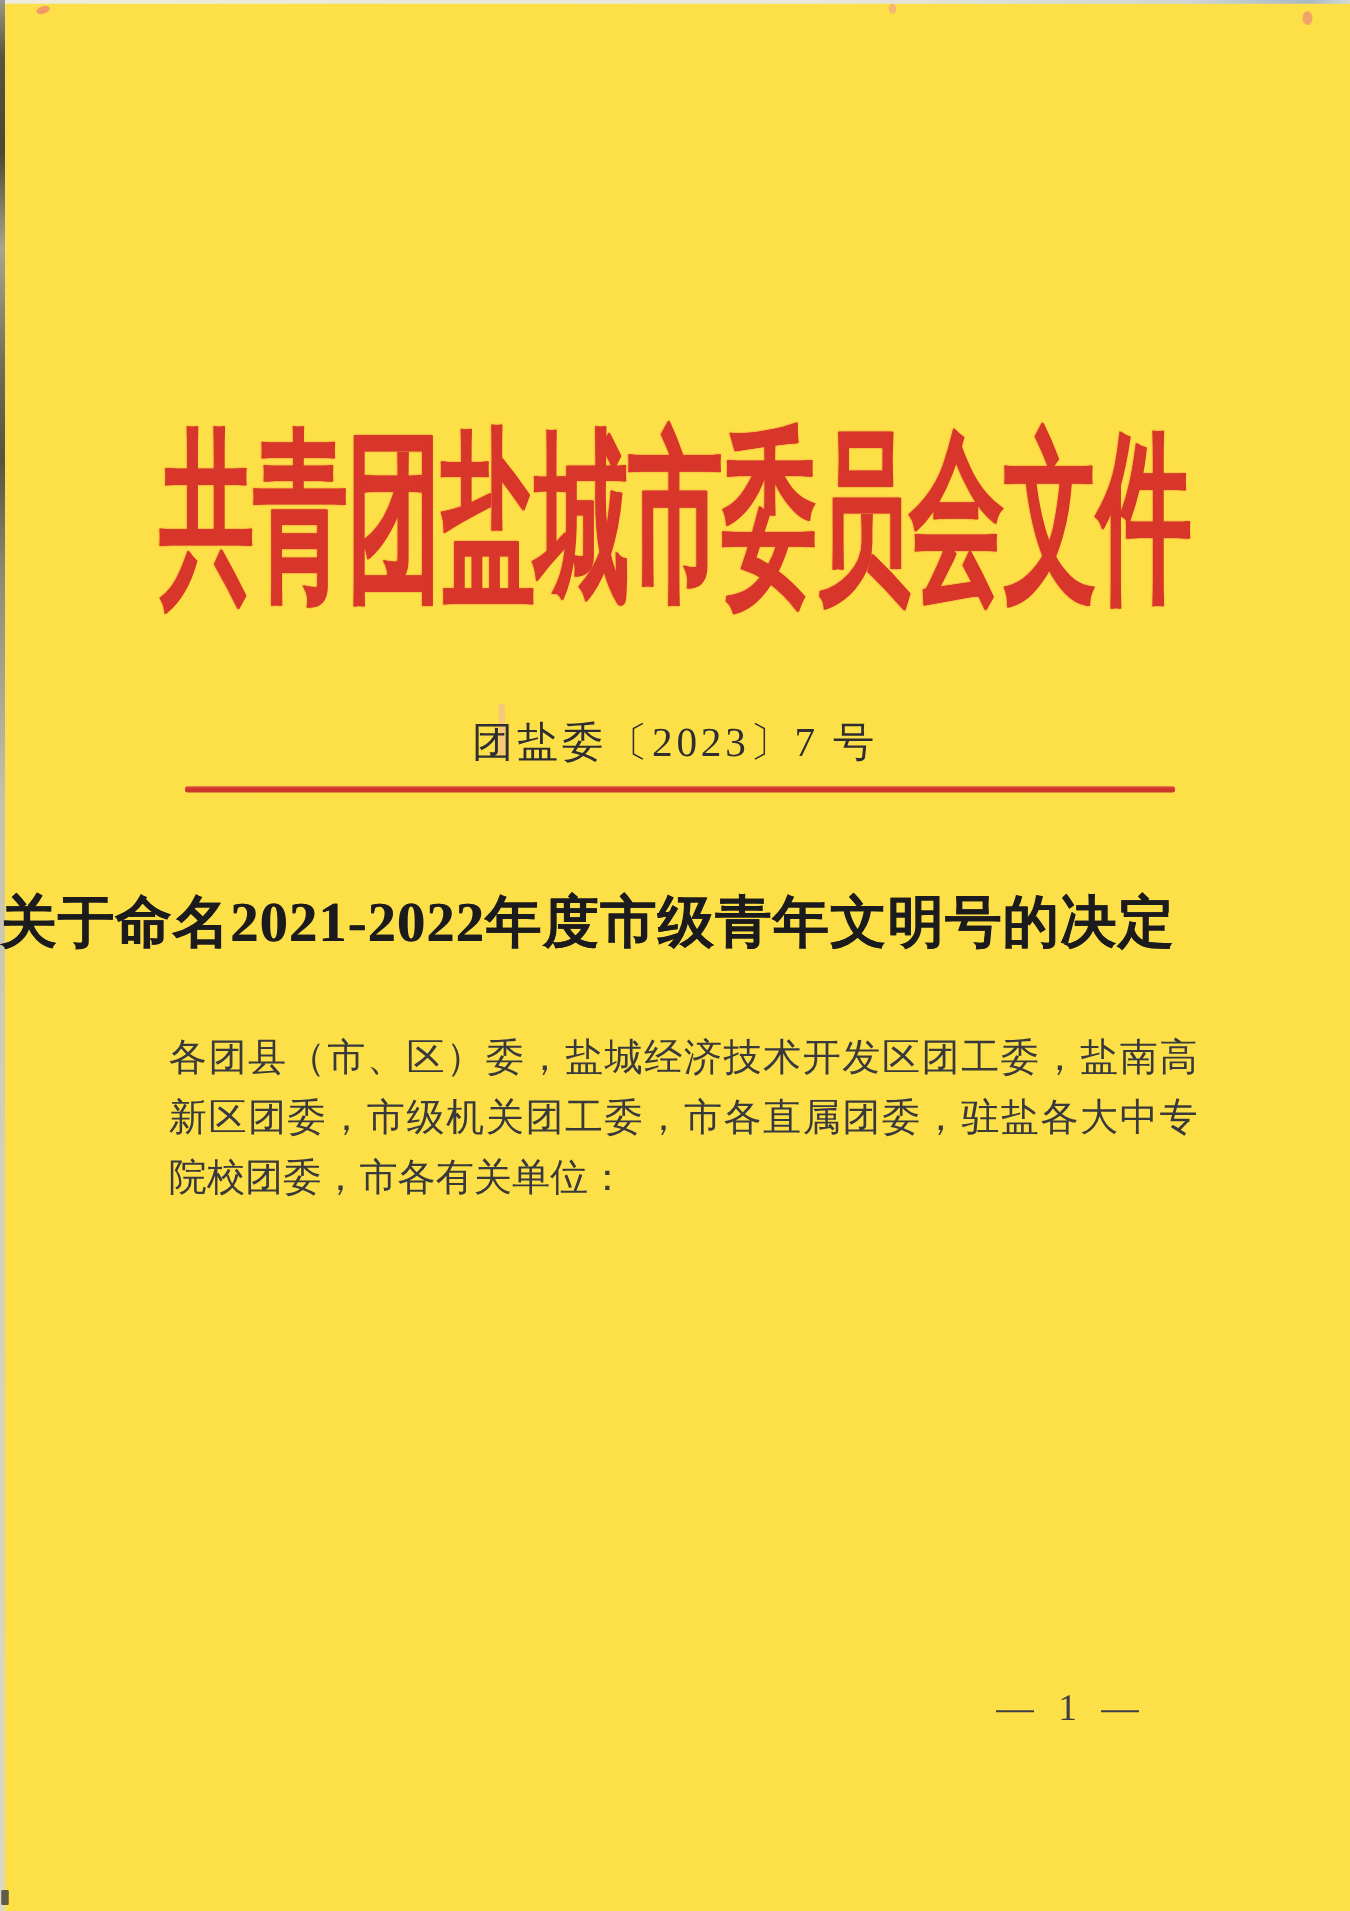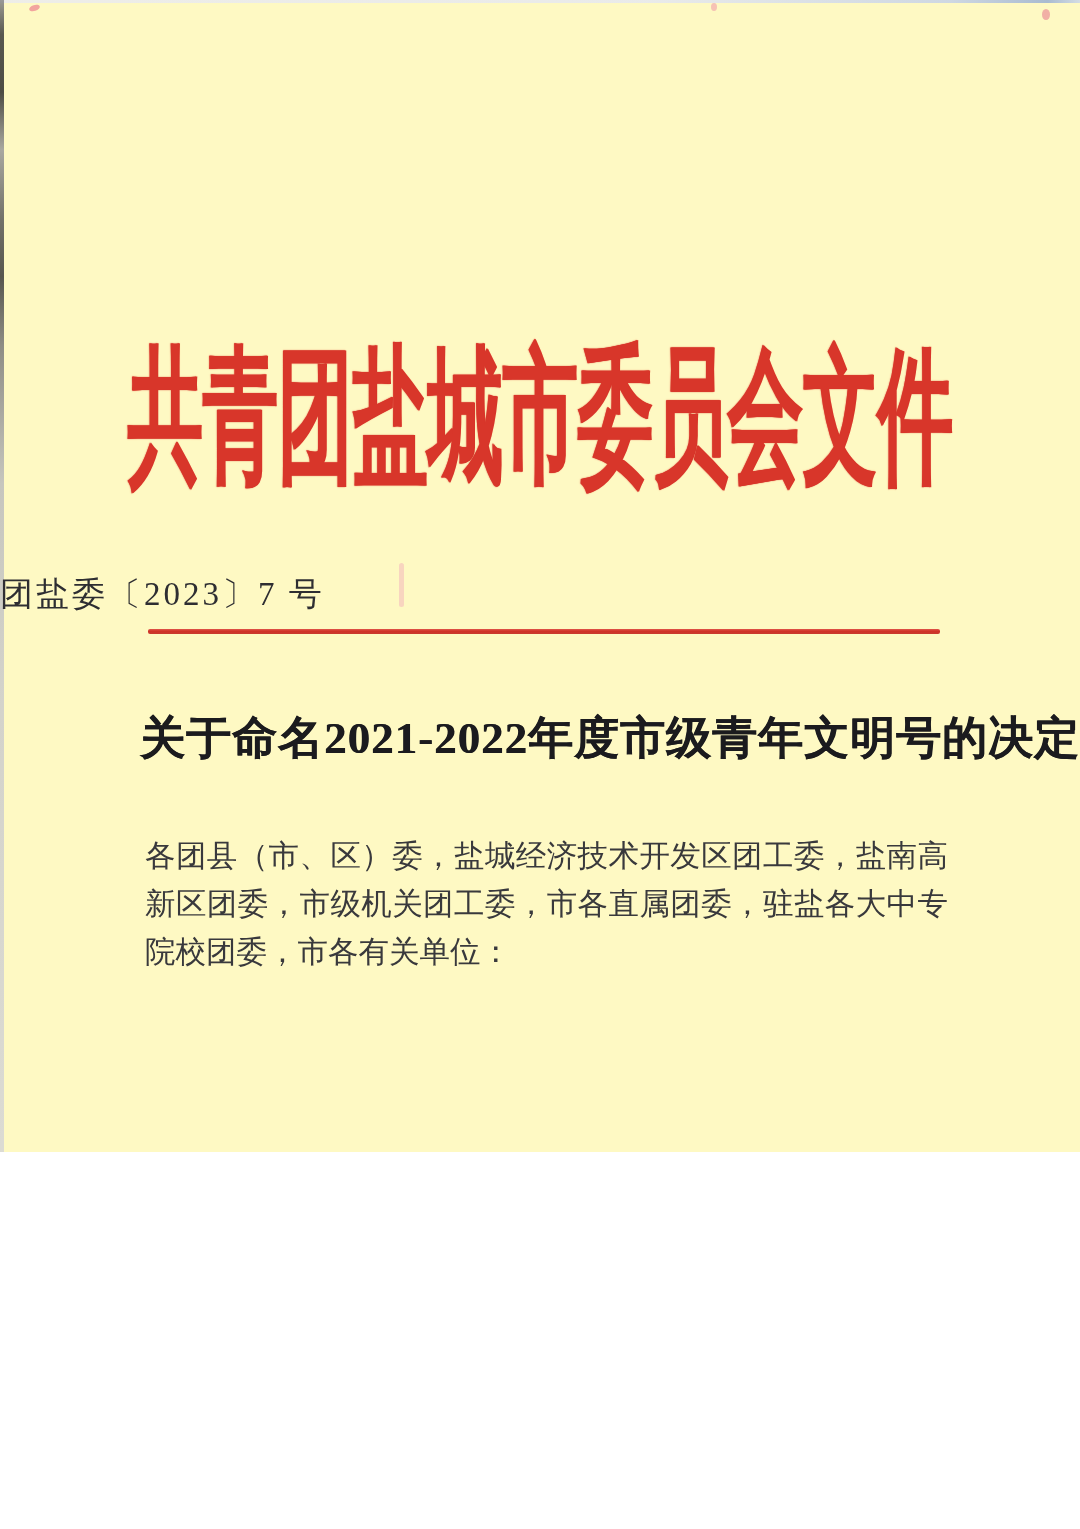--- a/index.html
+++ b/index.html
@@ -3,22 +3,22 @@
 <meta charset="utf-8">
 <style>
   html, body {
     margin: 0;
     padding: 0;
     background: #ffffff;
   }
   .page {
     position: relative;
     width: 1080px;
-    height: 1152px;
-    background: #fef9c3;
+    height: 1529px;
+    background: #fde047;
     overflow: hidden;
     font-family: "Liberation Serif", "DejaVu Serif", serif;
   }
   
   .edge-left {
     position: absolute;
     left: 0; top: 0;
     width: 4px; height: 100%;
     background: linear-gradient(to bottom,
       #8a8a8a 0%, #3c3c3c 3%, #2e2e2e 8%, #9a9a9a 13%,
@@ -65,21 +65,21 @@
     transform-origin: top center;
     white-space: nowrap;
   }
 
   
   .doc-number {
     position: absolute;
     top: 572px;
     left: 0;
     width: 100%;
-    text-align: left;
+    text-align: center;
     font-size: 33px;
     letter-spacing: 3px;
     color: #2e2e32;
   }
 
   
   .red-rule {
     position: absolute;
     left: 148px;
     top: 629px;
@@ -88,42 +88,42 @@
     background: linear-gradient(to bottom, #e0564a 0%, #d03226 45%, #c93a2f 100%);
     border-radius: 2px;
   }
 
   
   .doc-title {
     position: absolute;
     top: 708px;
     left: 0;
     width: 100%;
-    text-align: right;
+    text-align: left;
     font-size: 45px;
     font-weight: 900;
     letter-spacing: 1px;
     color: #1b1b1e;
     text-shadow: 0.5px 0 0 #1b1b1e;
     white-space: nowrap;
   }
 
   
   .body-text {
     position: absolute;
     left: 133px;
     top: 820px;
     width: 827px;
     font-size: 30.5px;
     line-height: 48px;
     color: #39393c;
     text-align: justify;
   }
   .body-text p {
-    margin: 12px;
+    margin: 2px;
     padding: 0;
   }
   .body-text p.indent {
     text-indent: 2em;
     text-align-last: justify;
   }
 
   
   .page-number {
     position: absolute;

